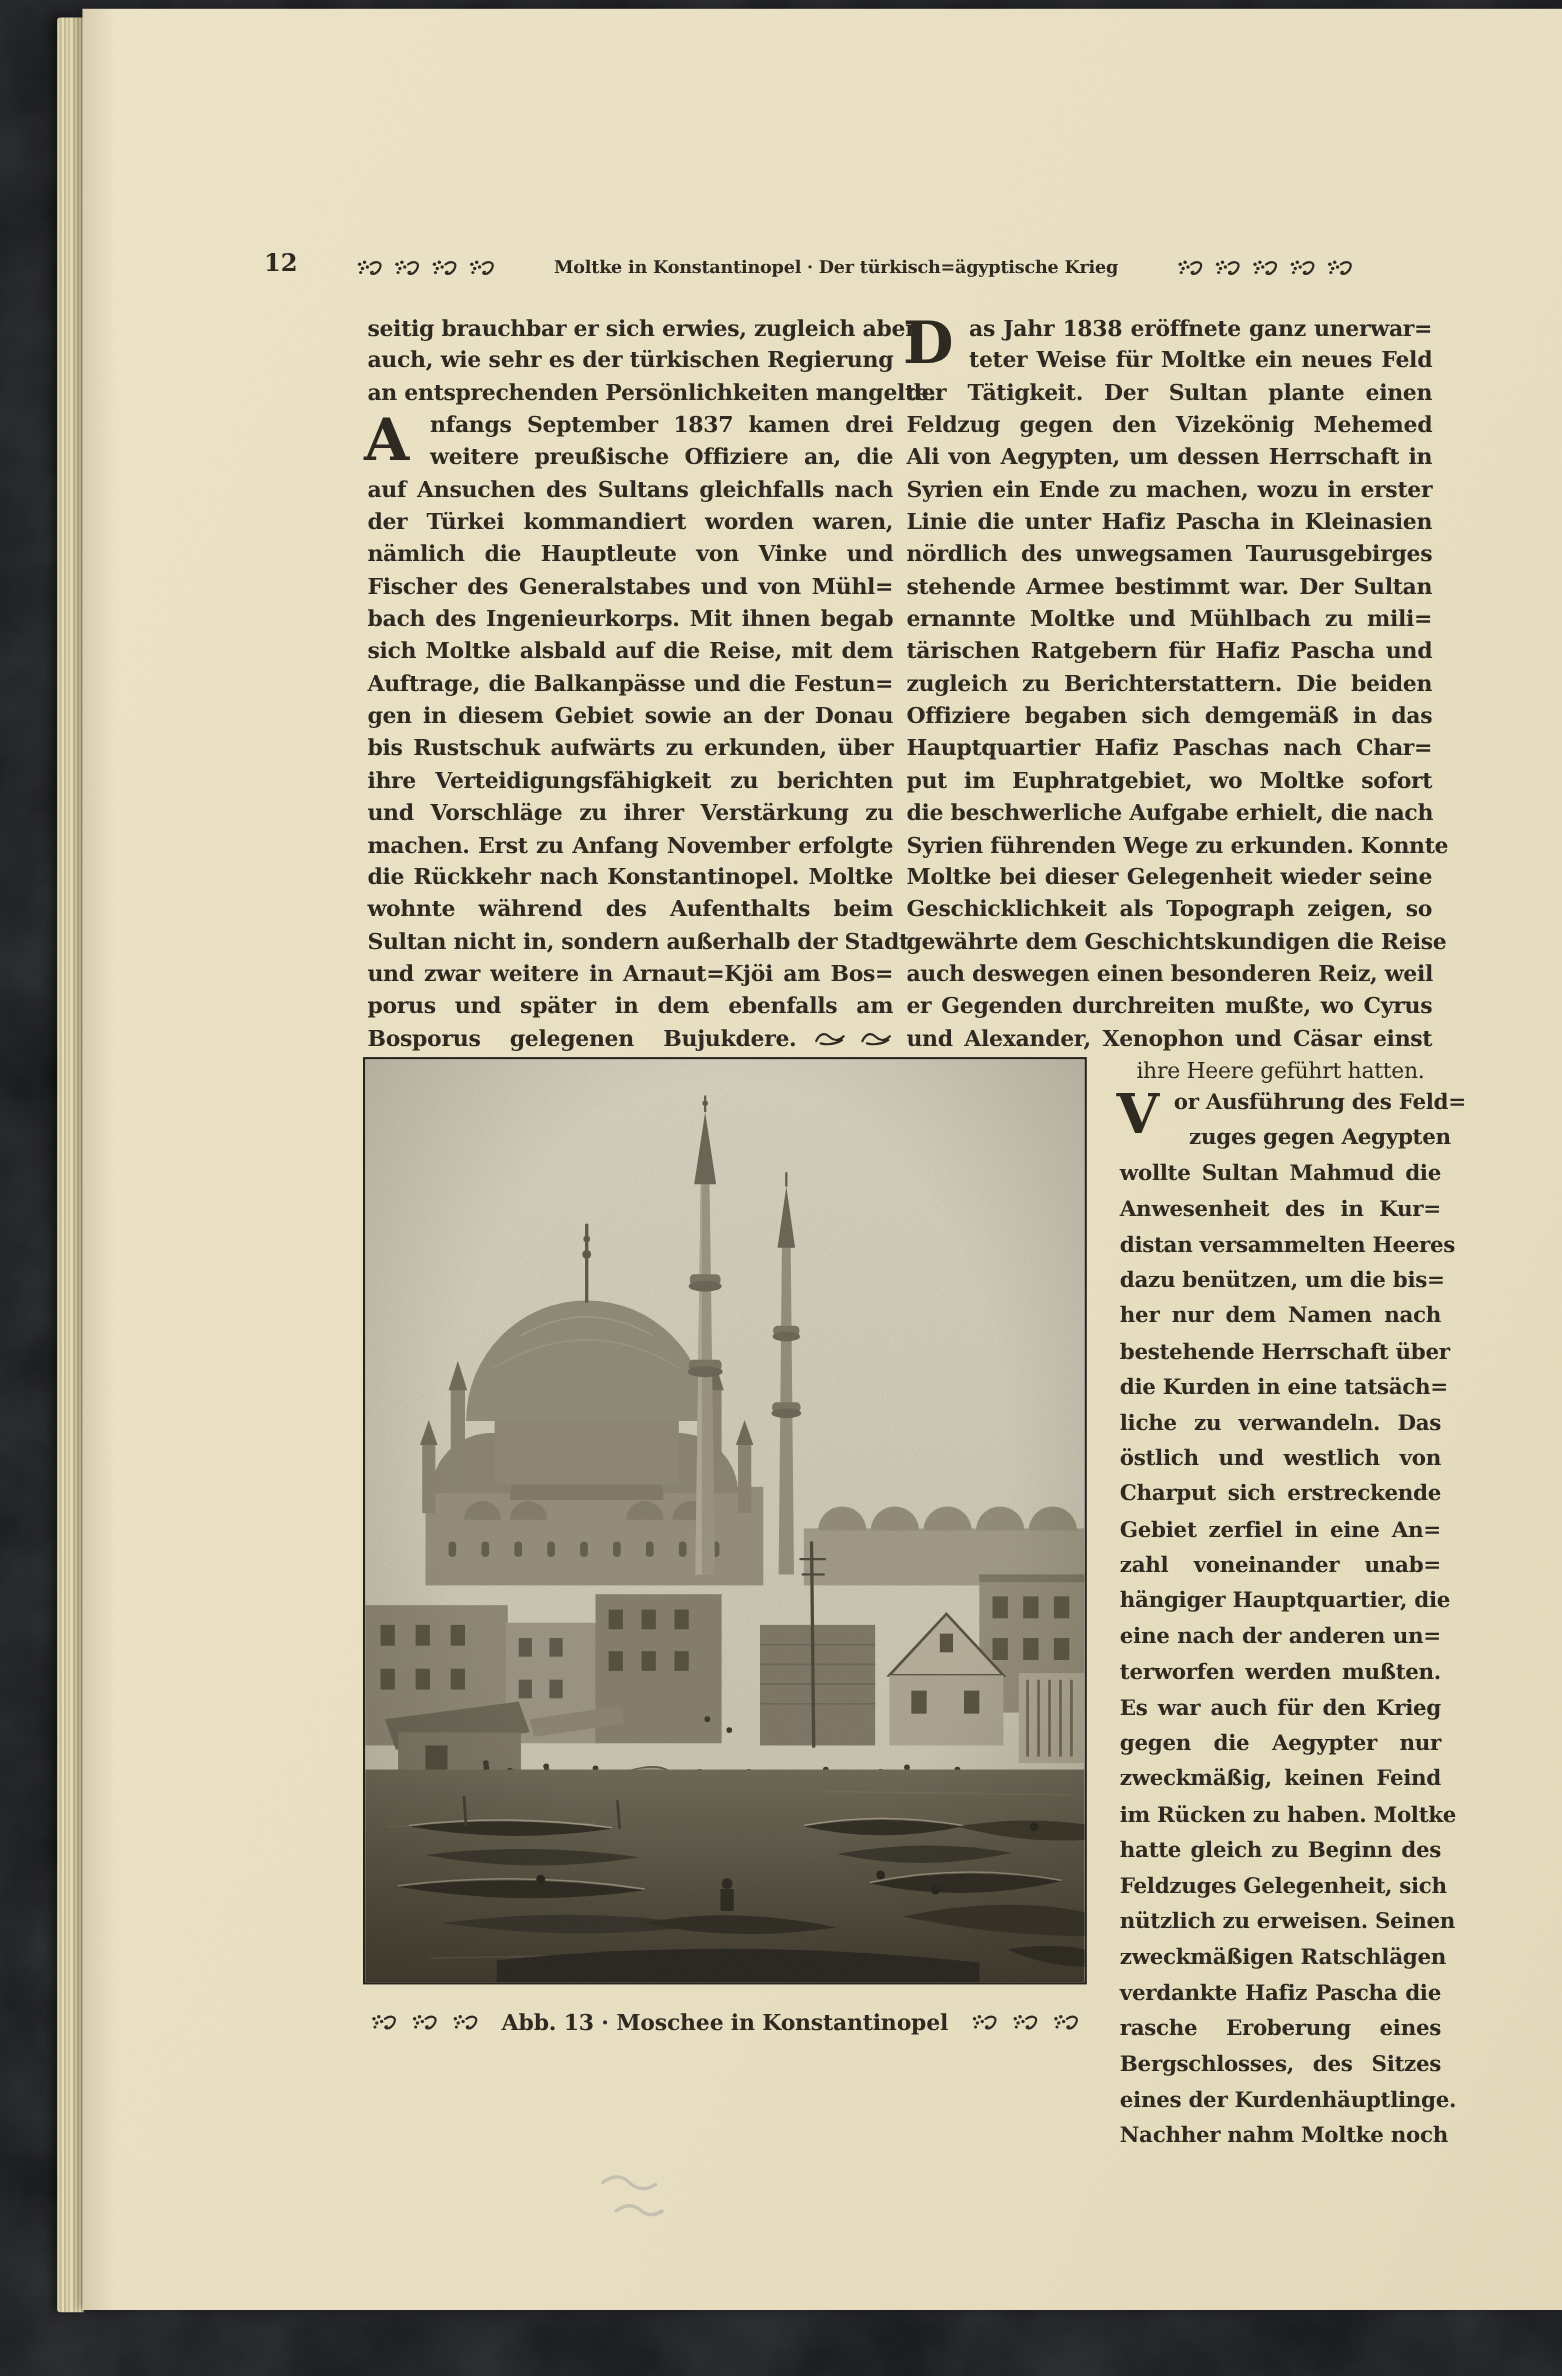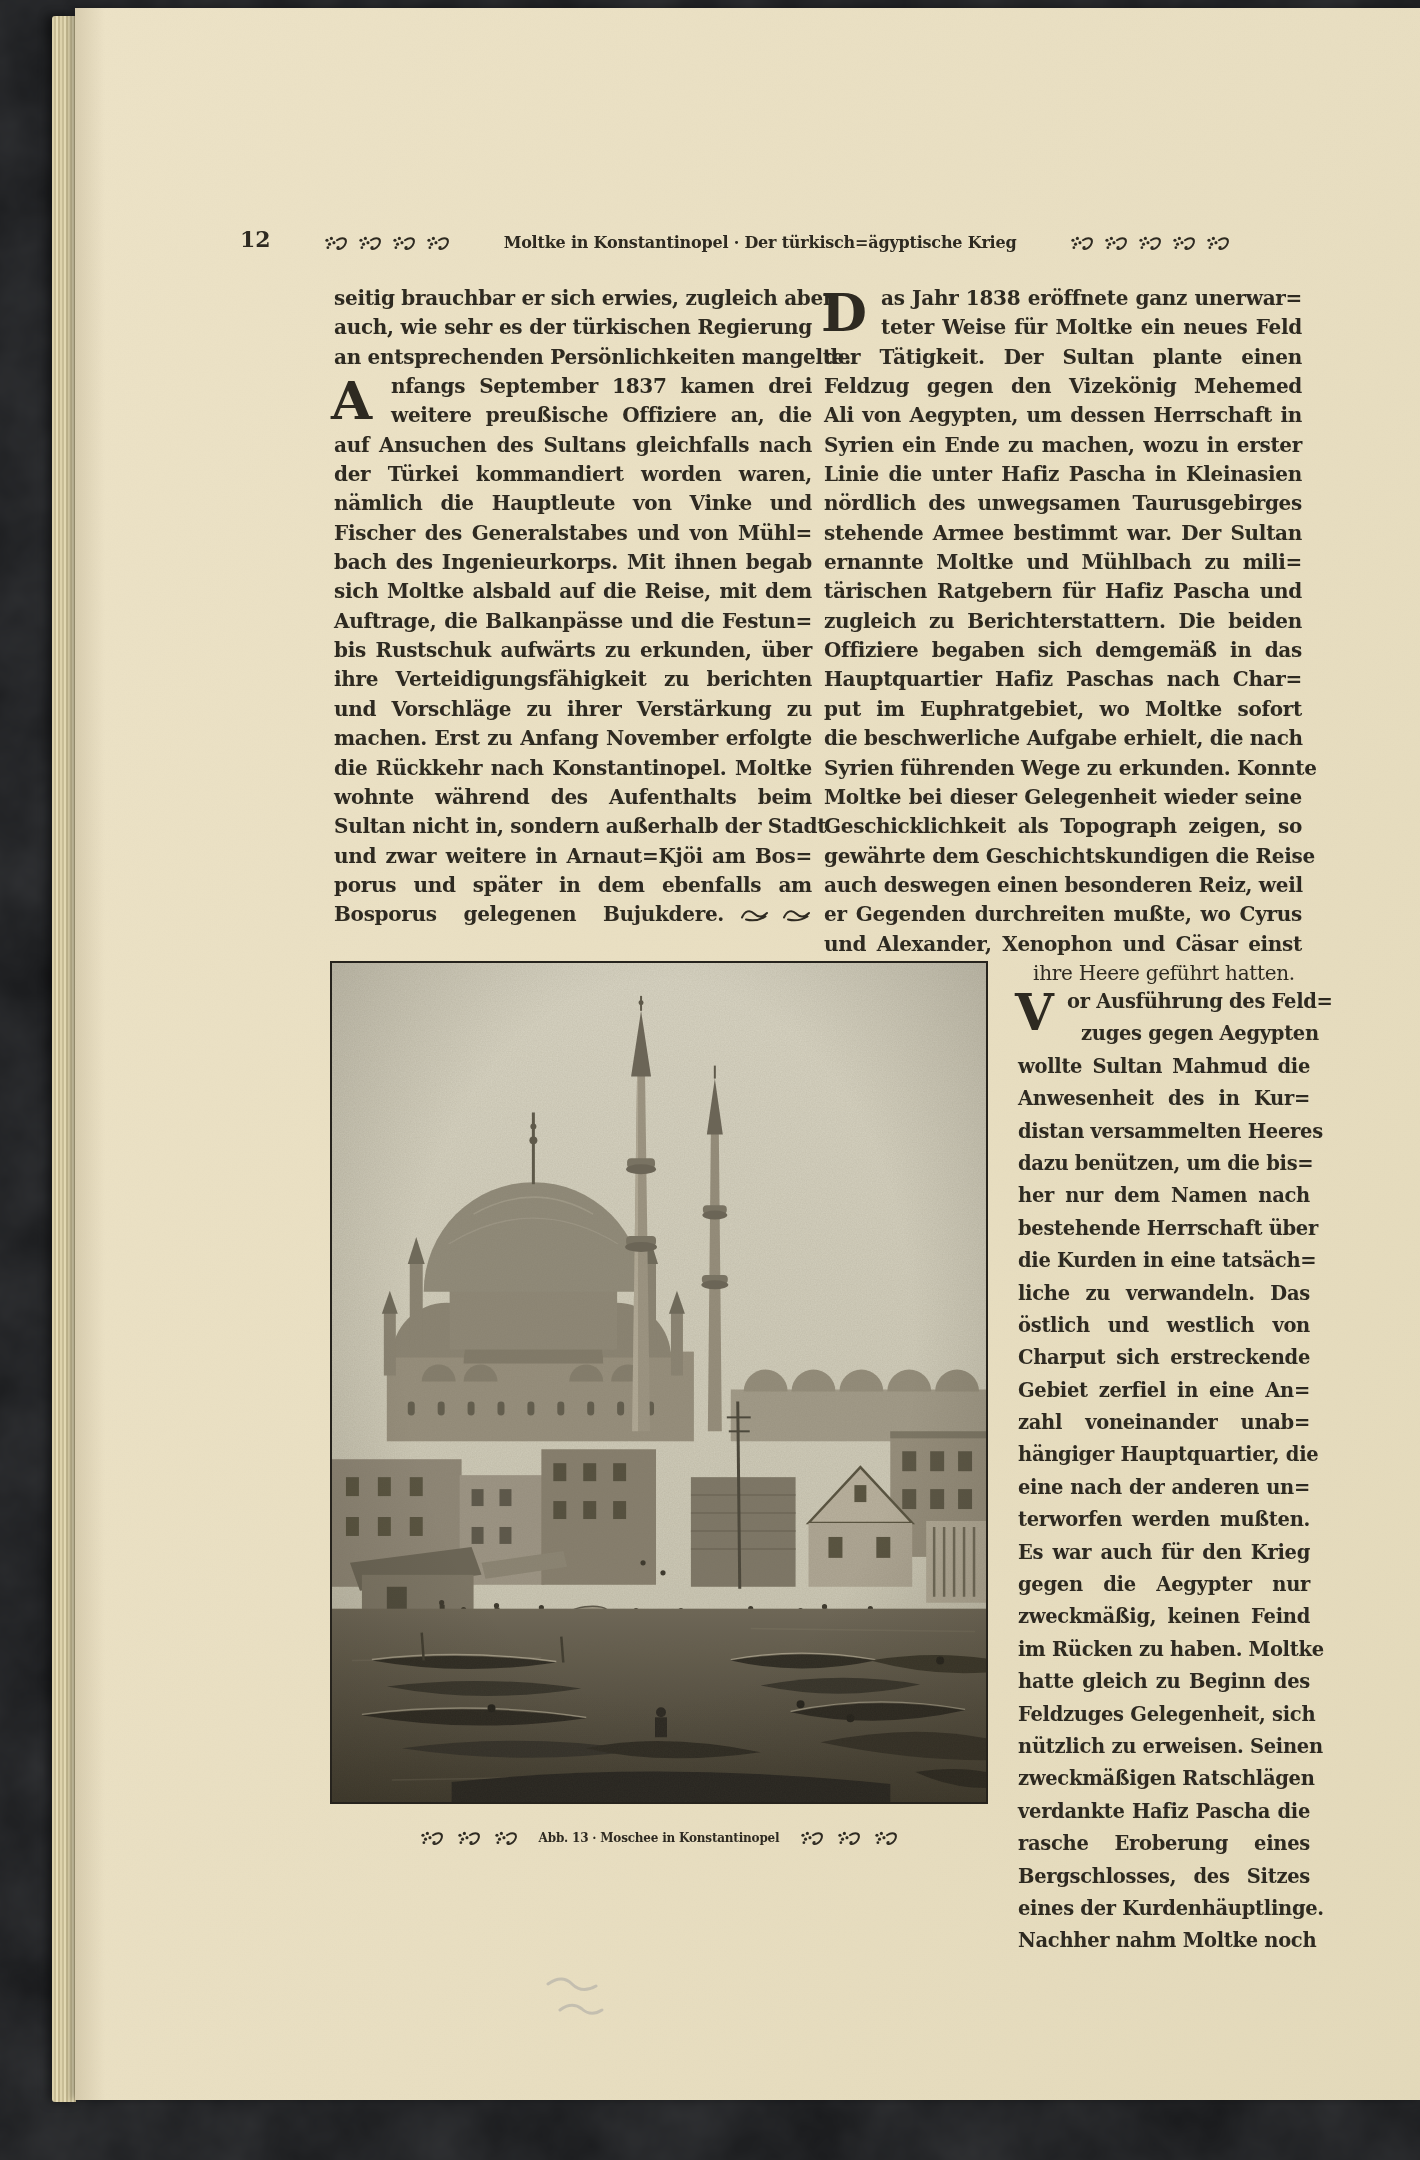--- a/index.html
+++ b/index.html
@@ -66,21 +66,21 @@
   }
   .photo-art{position:absolute;inset:0;width:100%;height:100%;}
   .vignette{
     position:absolute;inset:0;pointer-events:none;
     background:radial-gradient(ellipse at 50% 45%, rgba(0,0,0,0) 55%, rgba(46,40,26,.22) 100%);
   }
   .caption{
     position:absolute;left:255px;top:1814px;width:658px;height:32px;
     display:flex;justify-content:center;align-items:center;gap:13px;
   }
-  .caption-text{font-size:12px;font-weight:bold;white-space:nowrap;margin:0 8px;letter-spacing:-0.2px;}
+  .caption-text{font-size:20px;font-weight:bold;white-space:nowrap;margin:0 8px;letter-spacing:-0.2px;}
   
   .smudge{position:absolute;left:455px;top:1962px;width:90px;height:60px;opacity:.38;}
   .hidden-defs{position:absolute;width:0;height:0;overflow:hidden;}
 </style>
 </head>
 <body>
 
 <svg class="hidden-defs" aria-hidden="true">
   <defs>
     <g id="orn-glyph" fill="currentColor">
@@ -167,20 +167,21 @@
         </div>
     </div>
     <div>
         <div class="tline">auf Ansuchen des Sultans gleichfalls nach</div>
         <div class="tline">der Türkei kommandiert worden waren,</div>
         <div class="tline">nämlich die Hauptleute von Vinke und</div>
         <div class="tline">Fischer des Generalstabes und von Mühl=</div>
         <div class="tline">bach des Ingenieurkorps. Mit ihnen begab</div>
         <div class="tline">sich Moltke alsbald auf die Reise, mit dem</div>
         <div class="tline">Auftrage, die Balkanpässe und die Festun=</div>
+        <div class="tline">gen in diesem Gebiet sowie an der Donau</div>
         <div class="tline">bis Rustschuk aufwärts zu erkunden, über</div>
         <div class="tline">ihre Verteidigungsfähigkeit zu berichten</div>
         <div class="tline">und Vorschläge zu ihrer Verstärkung zu</div>
         <div class="tline">machen. Erst zu Anfang November erfolgte</div>
         <div class="tline">die Rückkehr nach Konstantinopel. Moltke</div>
         <div class="tline">wohnte während des Aufenthalts beim</div>
         <div class="tline">Sultan nicht in, sondern außerhalb der Stadt</div>
         <div class="tline">und zwar weitere in Arnaut=Kjöi am Bos=</div>
         <div class="tline">porus und später in dem ebenfalls am</div>
       </div>

